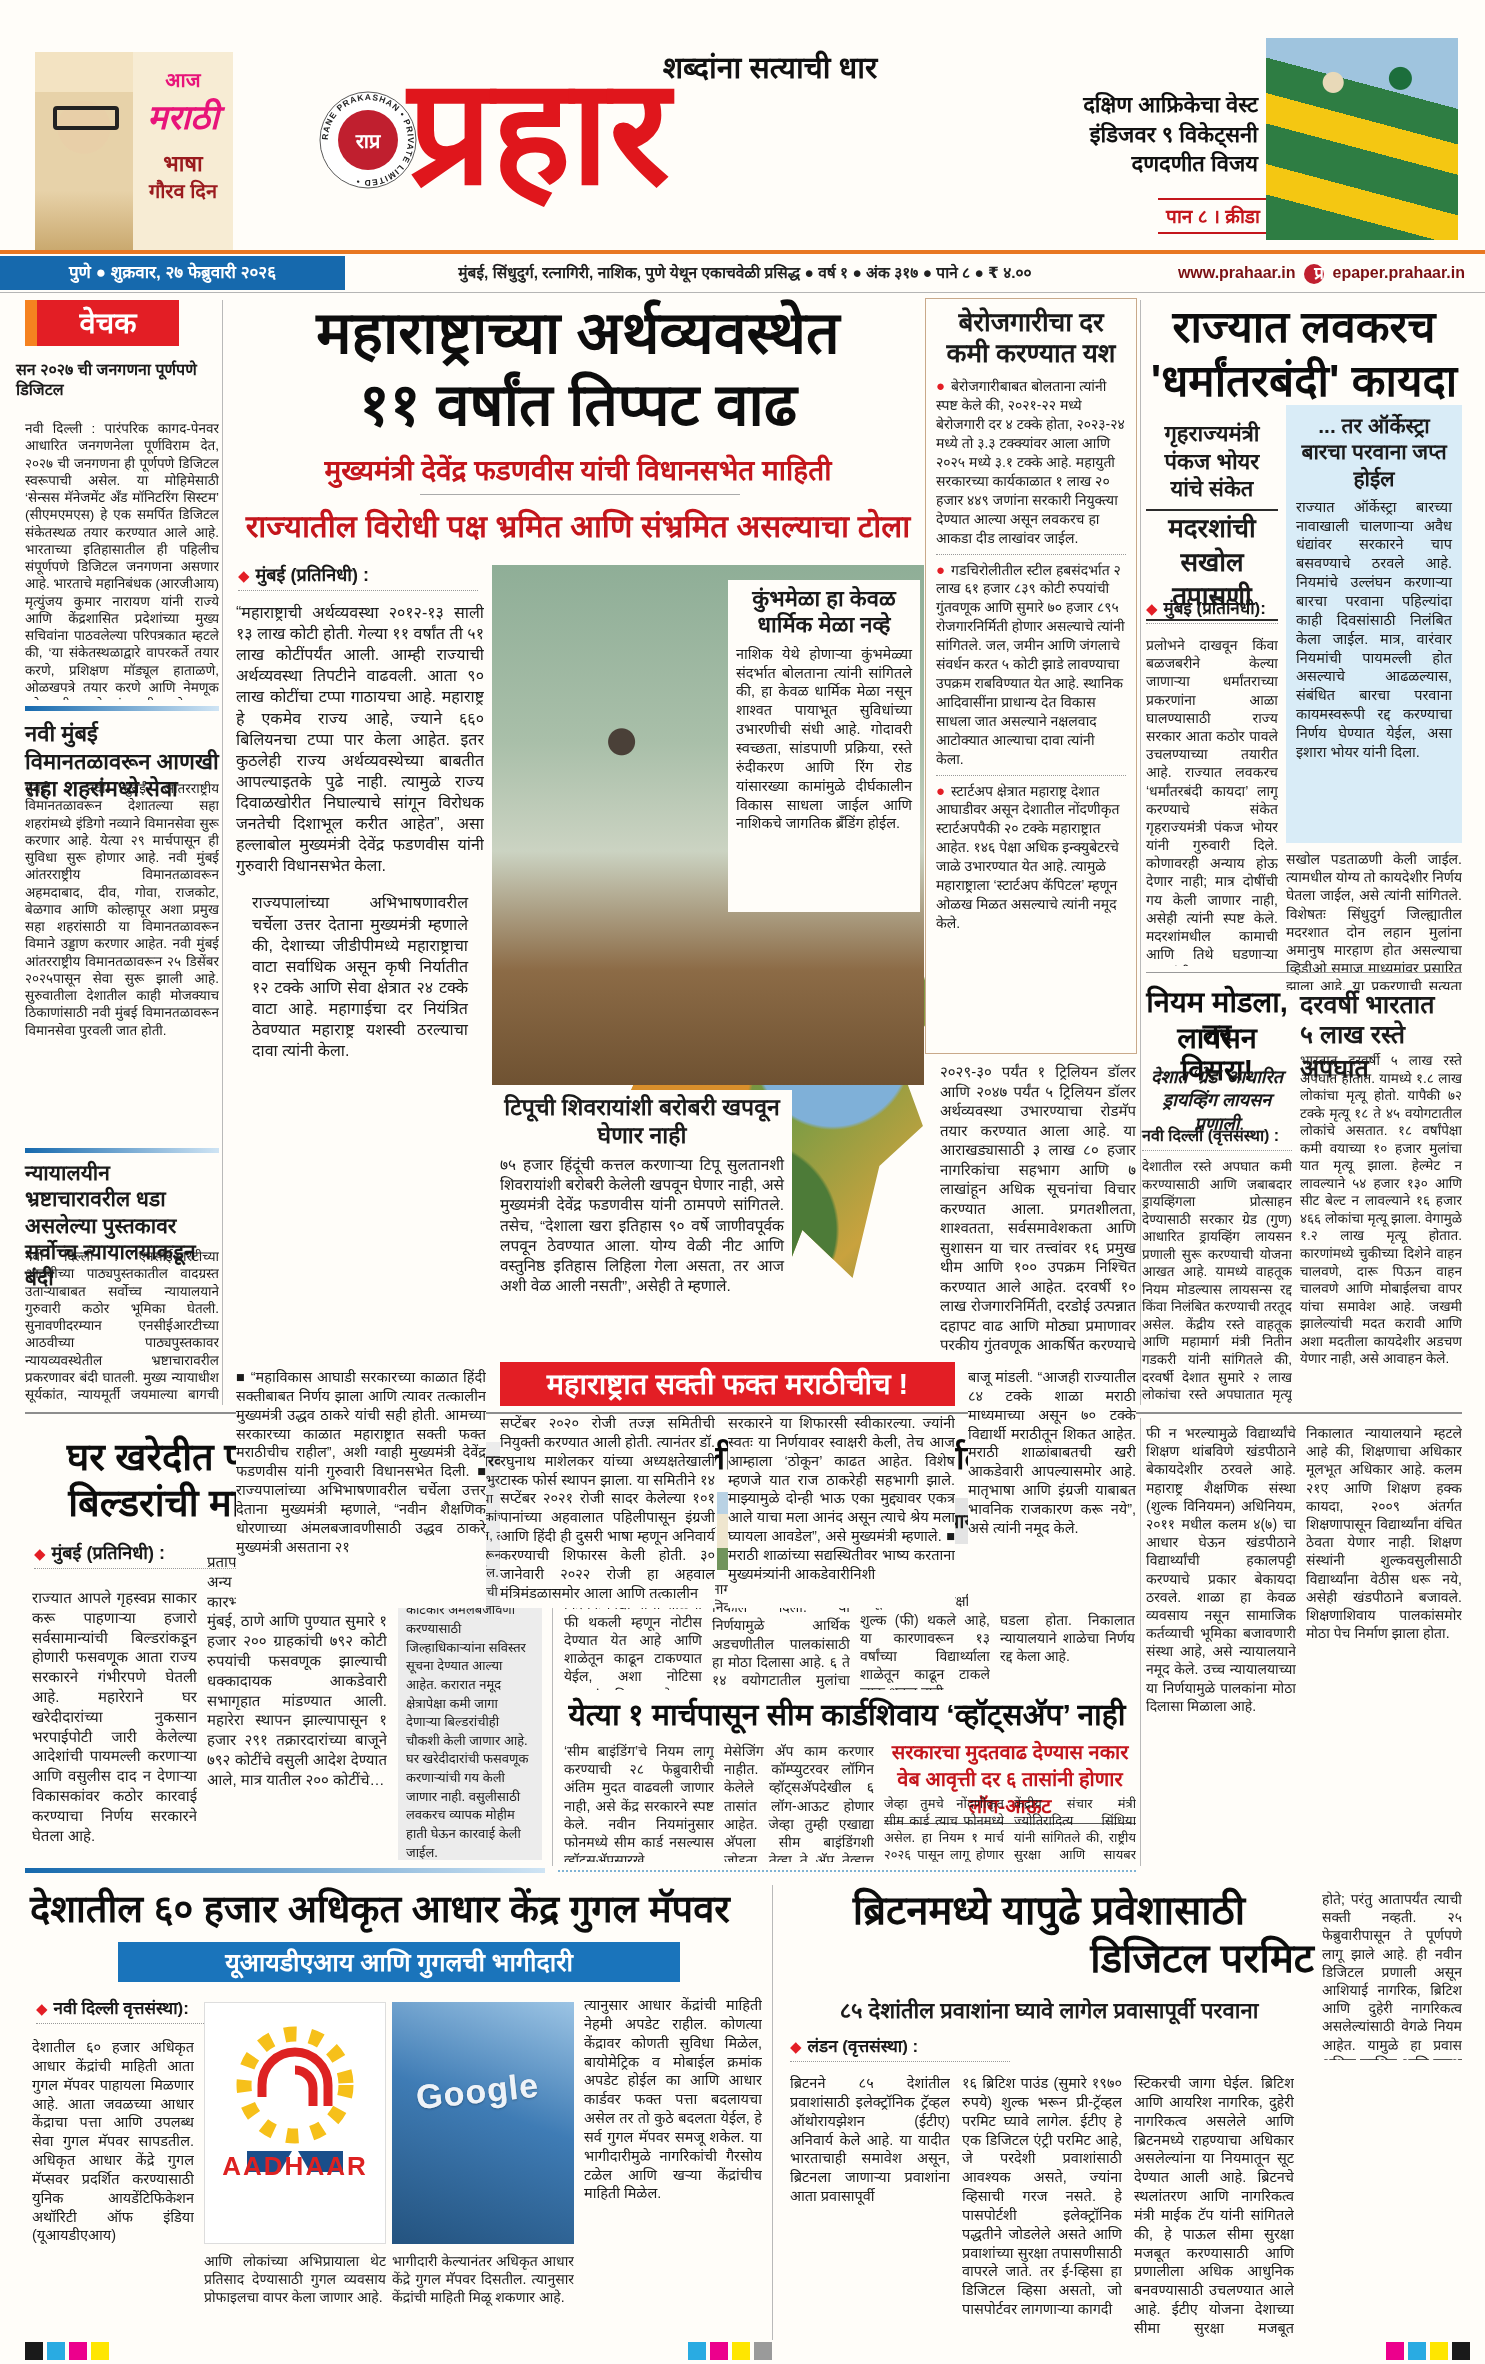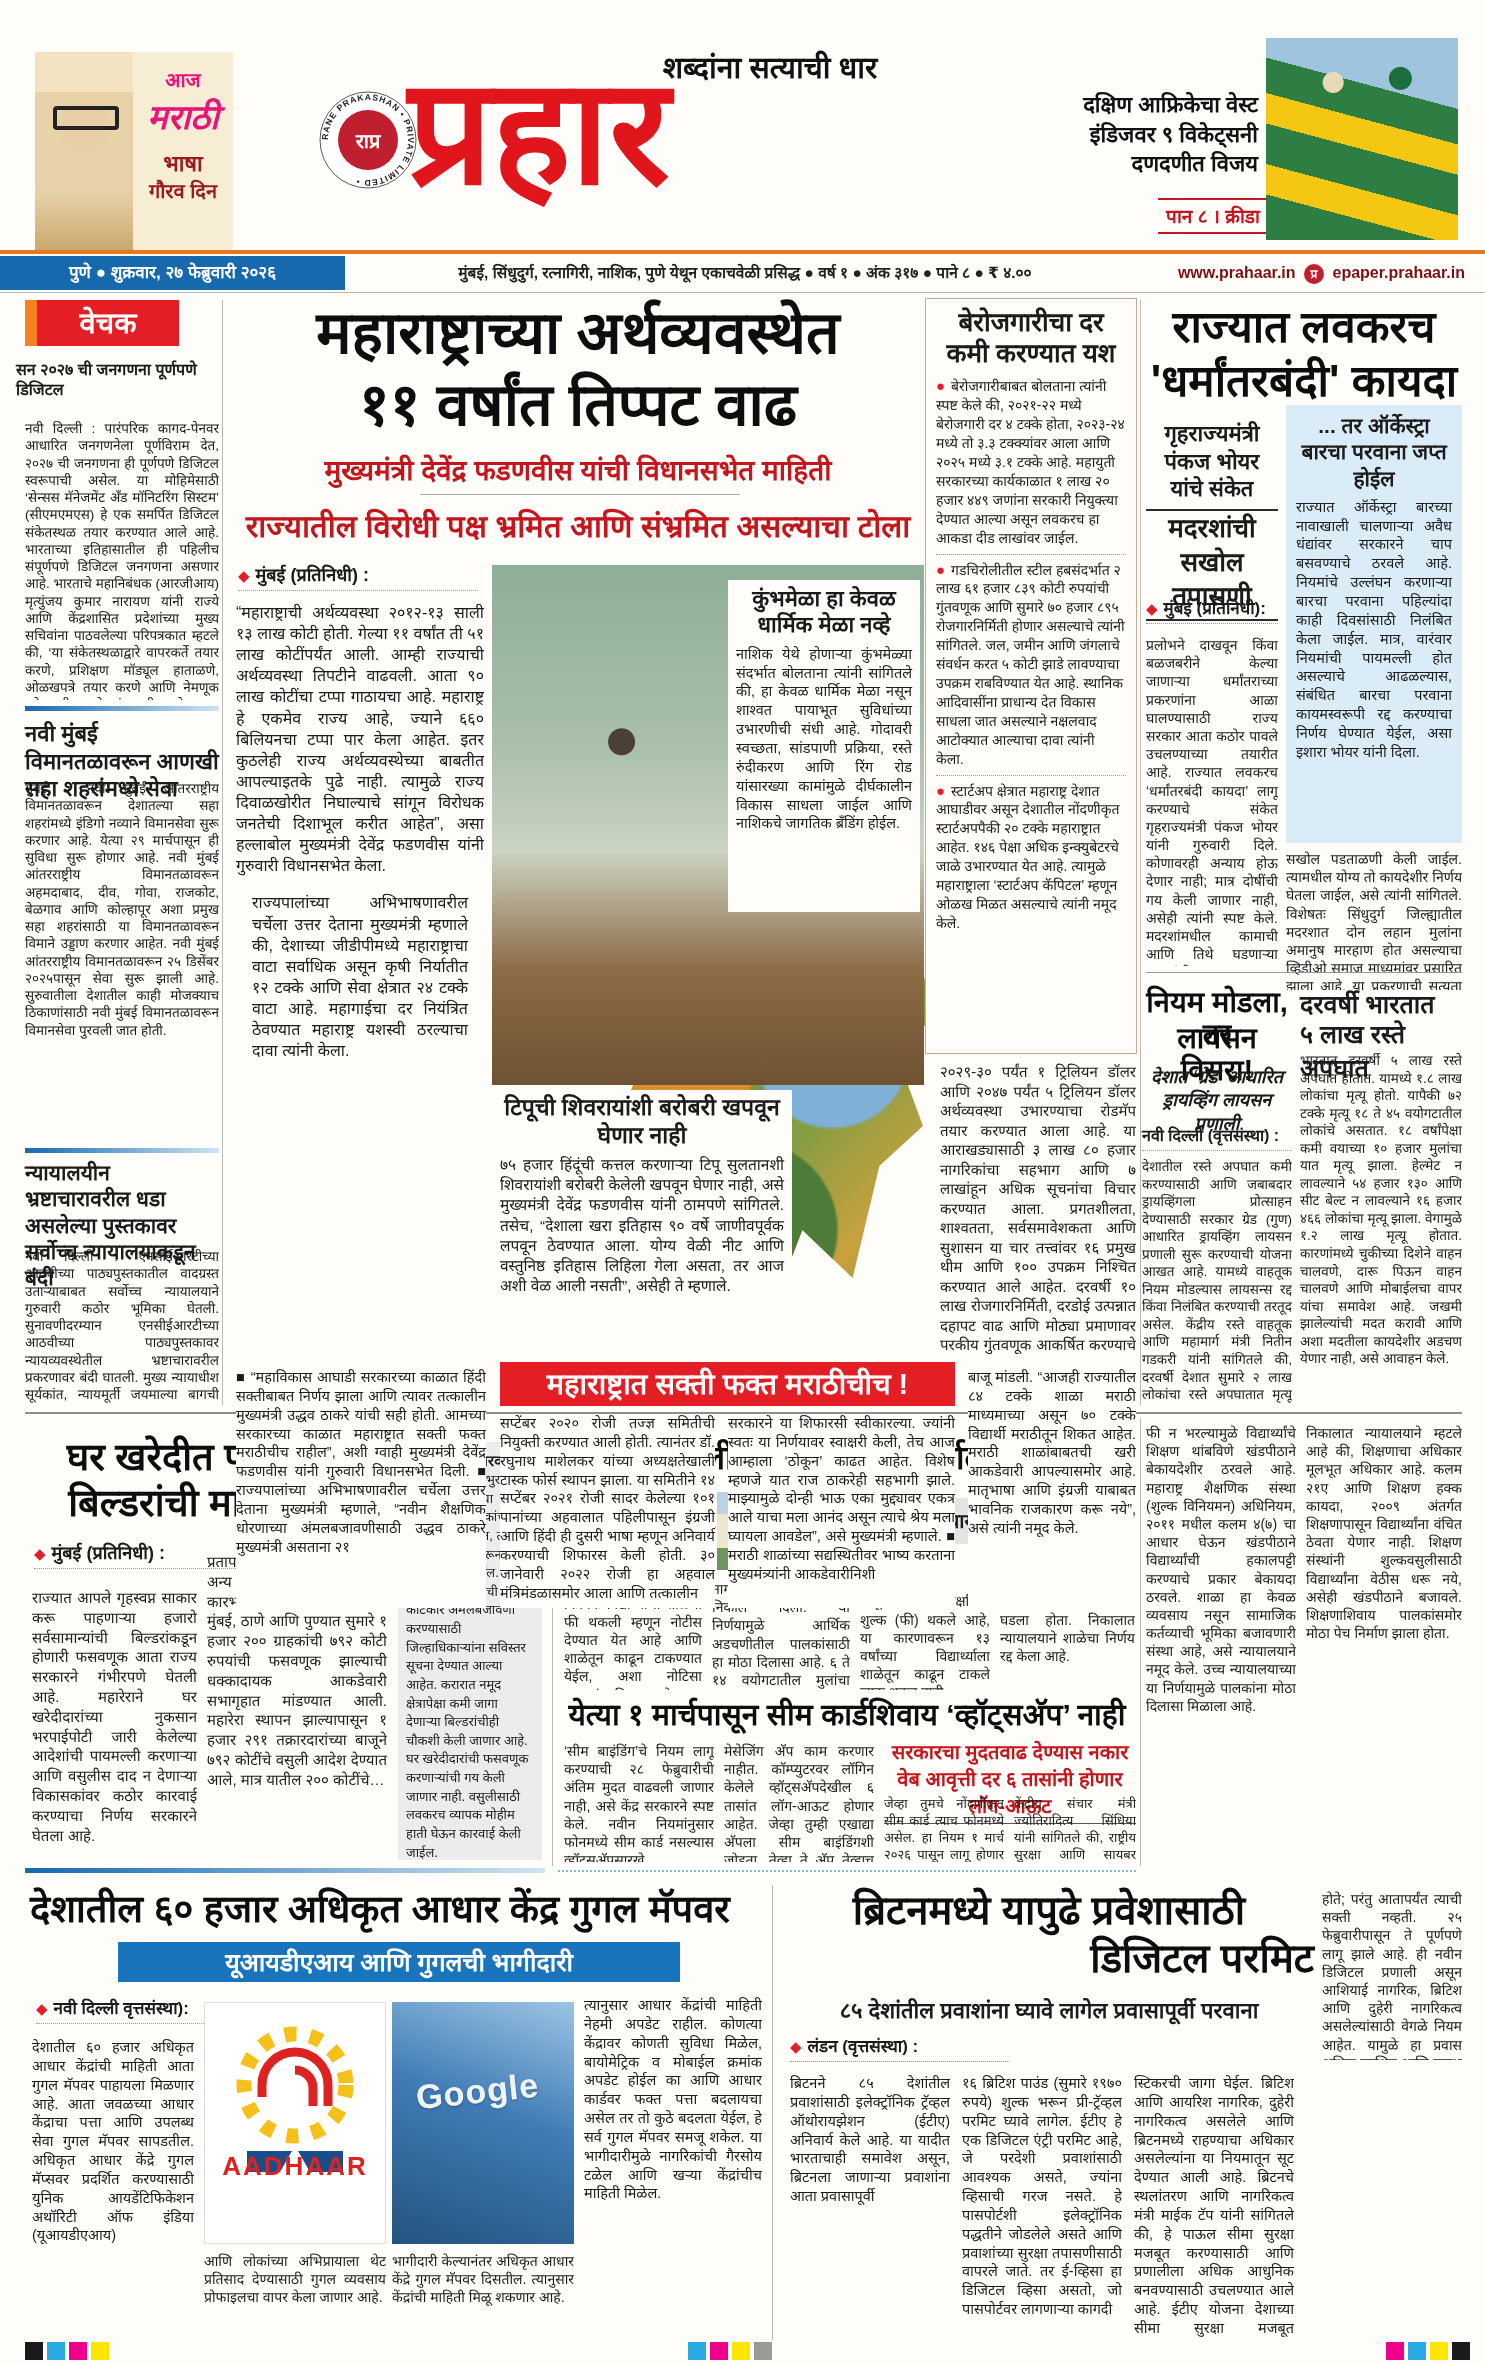--- a/index.html
+++ b/index.html
@@ -87,21 +87,21 @@
   <div class="abs r b" style="left:1068px;top:90px;width:190px;font-size:22px;line-height:1.35;color:#111;">दक्षिण आफ्रिकेचा वेस्ट इंडिजवर ९ विकेट्सनी दणदणीत विजय</div>
   <div class="abs c b red" style="left:1158px;top:198px;width:110px;font-size:19px;border-top:2px solid #c4161c;border-bottom:2px solid #c4161c;padding:3px 0;">पान ८ । क्रीडा</div>
   <div class="abs cricket" style="left:1266px;top:38px;width:192px;height:202px;"></div>
 
   <div class="abs" style="left:0;top:250px;width:1485px;height:4px;background:#e87722;"></div>
 
   <div class="abs c b" style="left:0;top:256px;width:345px;height:34px;background:#1669ad;color:#fff;font-size:17px;line-height:34px;">पुणे ● शुक्रवार, २७ फेब्रुवारी २०२६</div>
   <div class="abs c b" style="left:350px;top:256px;width:790px;font-size:15.5px;line-height:34px;color:#222;">मुंबई, सिंधुदुर्ग, रत्नागिरी, नाशिक, पुणे येथून एकाचवेळी प्रसिद्ध ● वर्ष १ ● अंक ३१७ ● पाने ८ ● ₹ ४.००</div>
   <div class="abs r" style="left:1130px;top:256px;width:335px;line-height:34px;font-size:16px;font-weight:bold;color:#7a1013;">
     <span>www.prahaar.in</span>
-    <span style="display:inline-block;width:20px;height:20px;background:#c01f2f;color:#fff;border-radius:50%;text-align:center;line-height:20px;font-size:12px;vertical-align:middle;margin:0 4px;">प्र</span>
+    <span style="display:inline-block;width:20px;height:20px;background:#c01f2f;color:#fff;border-radius:50%;line-height:20px;font-size:17px;vertical-align:middle;margin:0 4px;">प्र</span>
     <span>epaper.prahaar.in</span>
   </div>
   <div class="abs" style="left:0;top:292px;width:1485px;height:1px;background:#b5b5b5;"></div>
 
   <div class="abs" style="left:25px;top:300px;width:12px;height:46px;background:#f58220;"></div>
   <div class="abs c b" style="left:37px;top:300px;width:142px;height:46px;background:#e31e25;color:#fff;font-size:29px;line-height:46px;">वेचक</div>
 
   <div class="abs b" style="left:16px;top:360px;width:194px;font-size:16px;line-height:1.25;">सन २०२७ ची जनगणना पूर्णपणे डिजिटल</div>
   <div class="abs tinytxt clip" style="left:25px;top:420px;width:194px;height:280px;">नवी दिल्ली : पारंपरिक कागद-पेनवर आधारित जनगणनेला पूर्णविराम देत, २०२७ ची जनगणना ही पूर्णपणे डिजिटल स्वरूपाची असेल. या मोहिमेसाठी ‘सेन्सस मॅनेजमेंट अँड मॉनिटरिंग सिस्टम’ (सीएमएमएस) हे एक समर्पित डिजिटल संकेतस्थळ तयार करण्यात आले आहे. भारताच्या इतिहासातील ही पहिलीच संपूर्णपणे डिजिटल जनगणना असणार आहे. भारताचे महानिबंधक (आरजीआय) मृत्युंजय कुमार नारायण यांनी राज्ये आणि केंद्रशासित प्रदेशांच्या मुख्य सचिवांना पाठवलेल्या परिपत्रकात म्हटले की, ‘या संकेतस्थळाद्वारे वापरकर्ते तयार करणे, प्रशिक्षण मॉड्यूल हाताळणे, ओळखपत्रे तयार करणे आणि नेमणूक पत्रे जारी करणे यांसारखी कामे सुलभ होतील.’</div>
   <div class="abs vdiv" style="left:25px;top:706px;width:194px;"></div>

